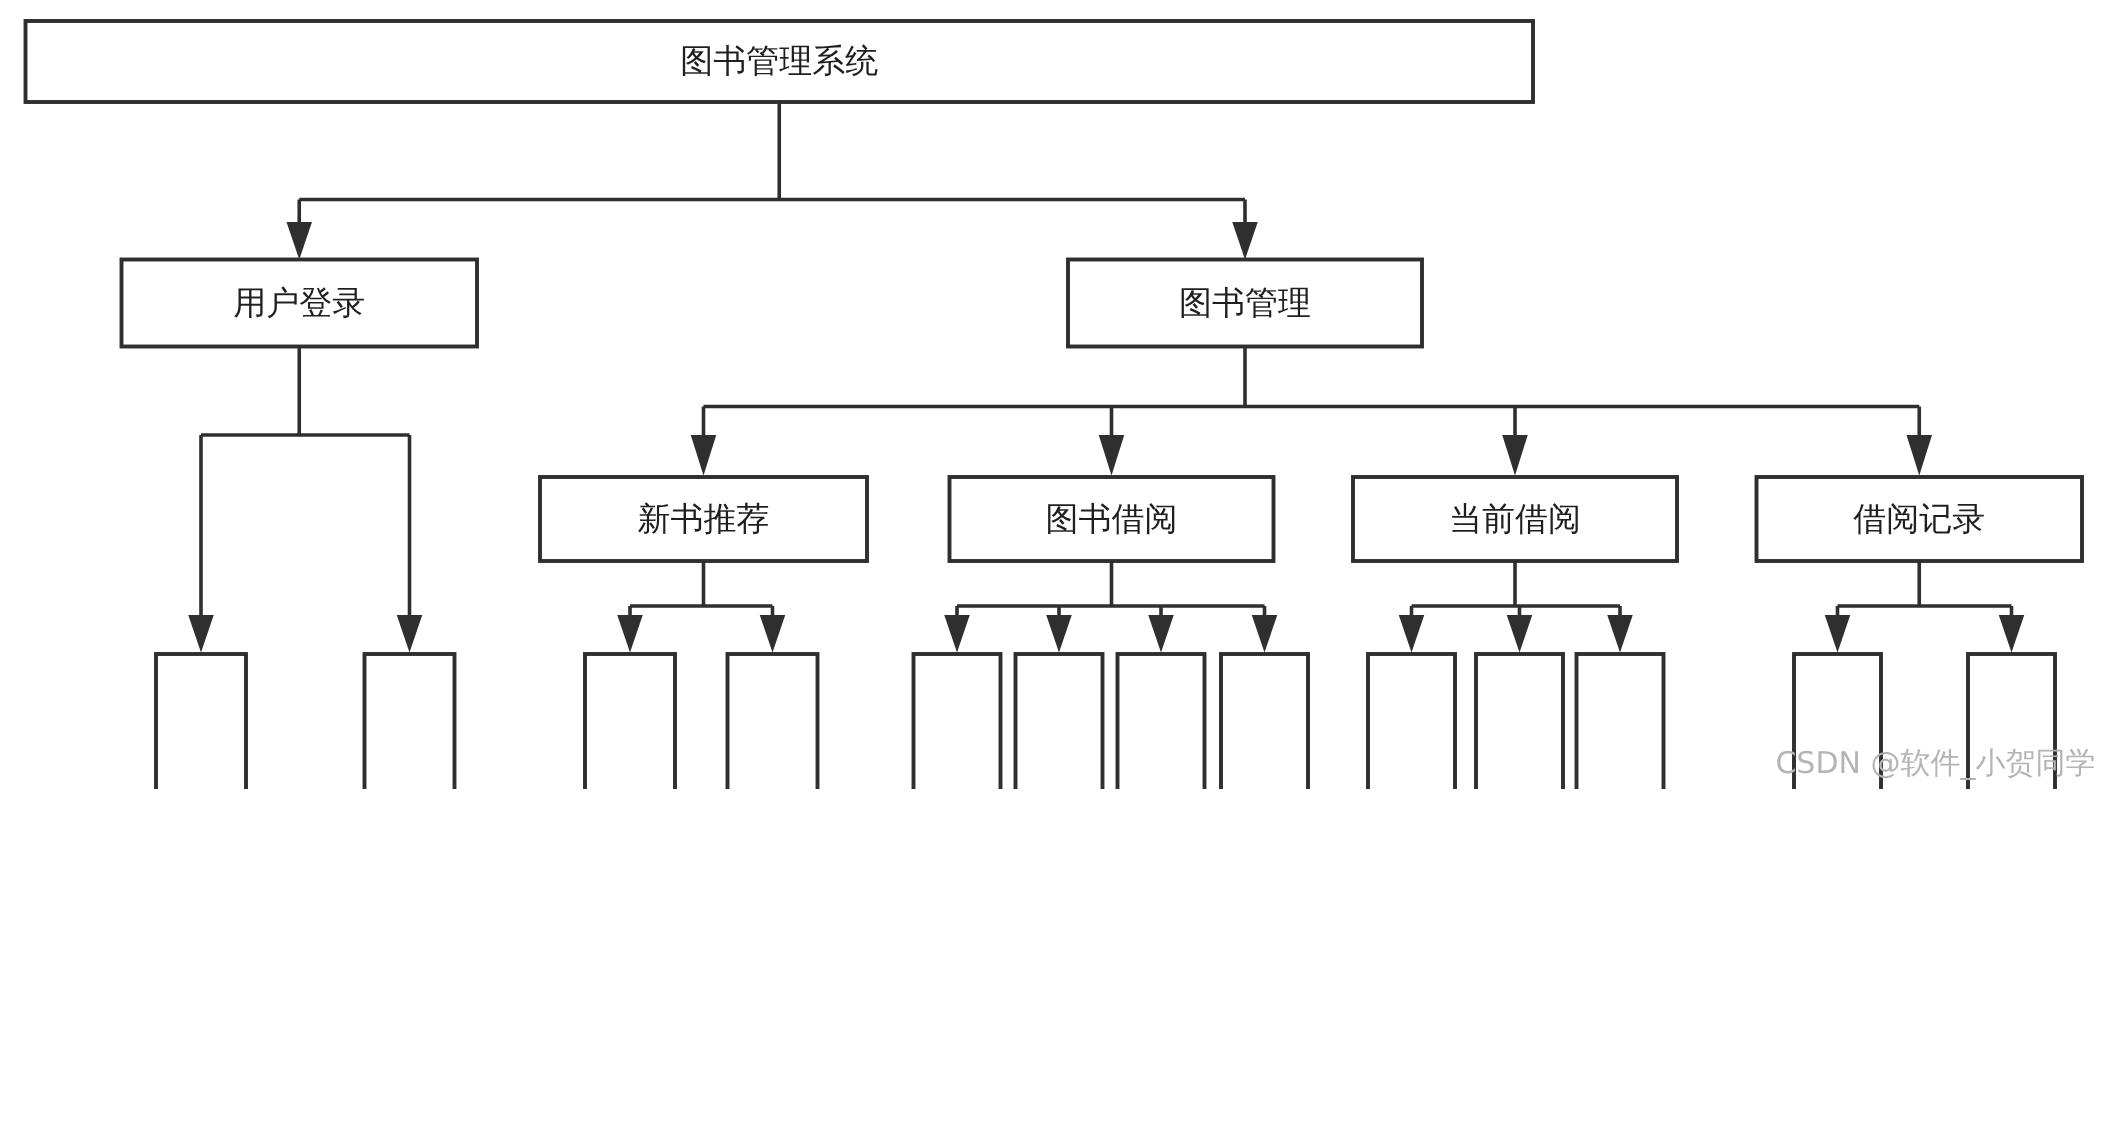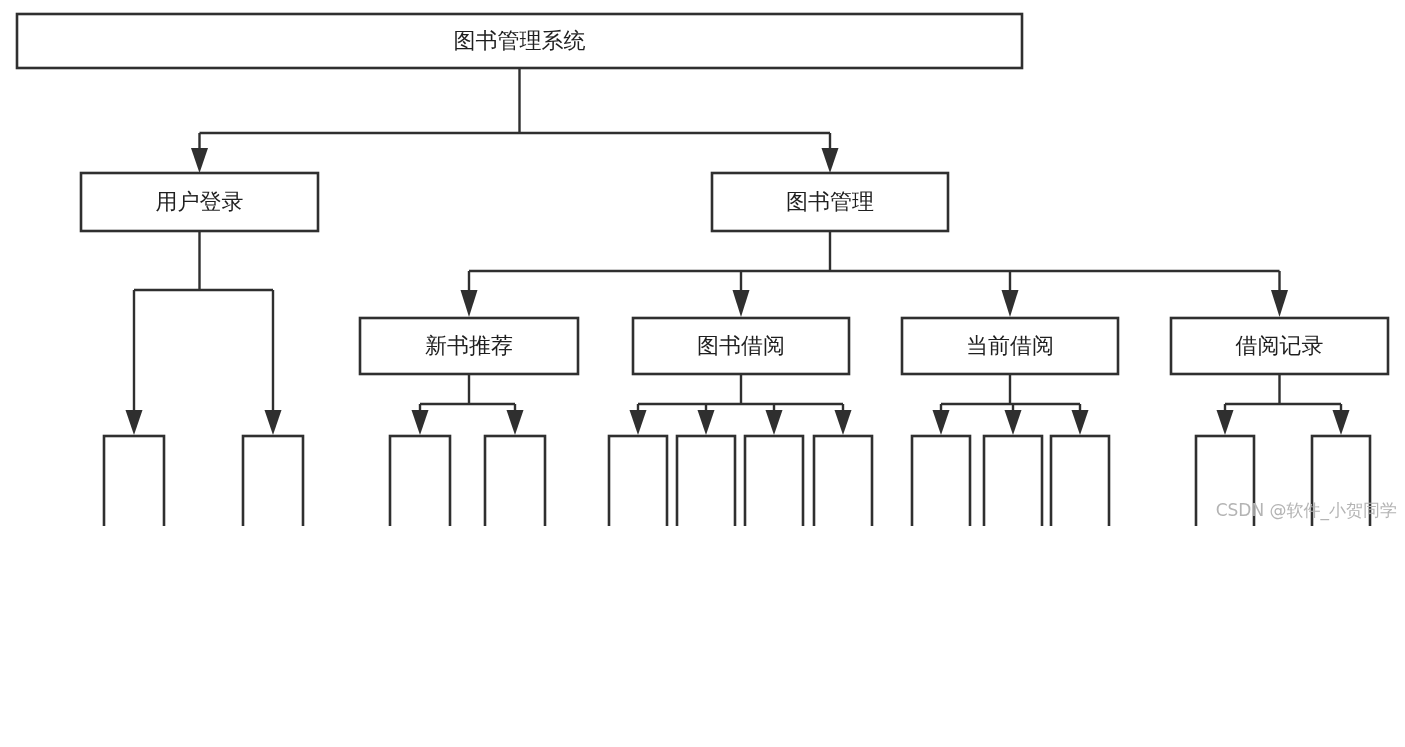--- a/index.html
+++ b/index.html
@@ -57,21 +57,21 @@
     letter-spacing: 1px;
     text-align: center;
     white-space: nowrap;
     pointer-events: none;
   }
   .watermark {
     position: absolute;
     right: 8px;
     bottom: 4px;
     font-family: "DejaVu Sans", "Liberation Sans", sans-serif;
-    font-size: 17px;
+    font-size: 20px;
     color: #b4b4b4;
     white-space: nowrap;
     margin-left: 29px;
   }
 </style>
 </head>
 <body>
 
 <div id="canvas">
 

